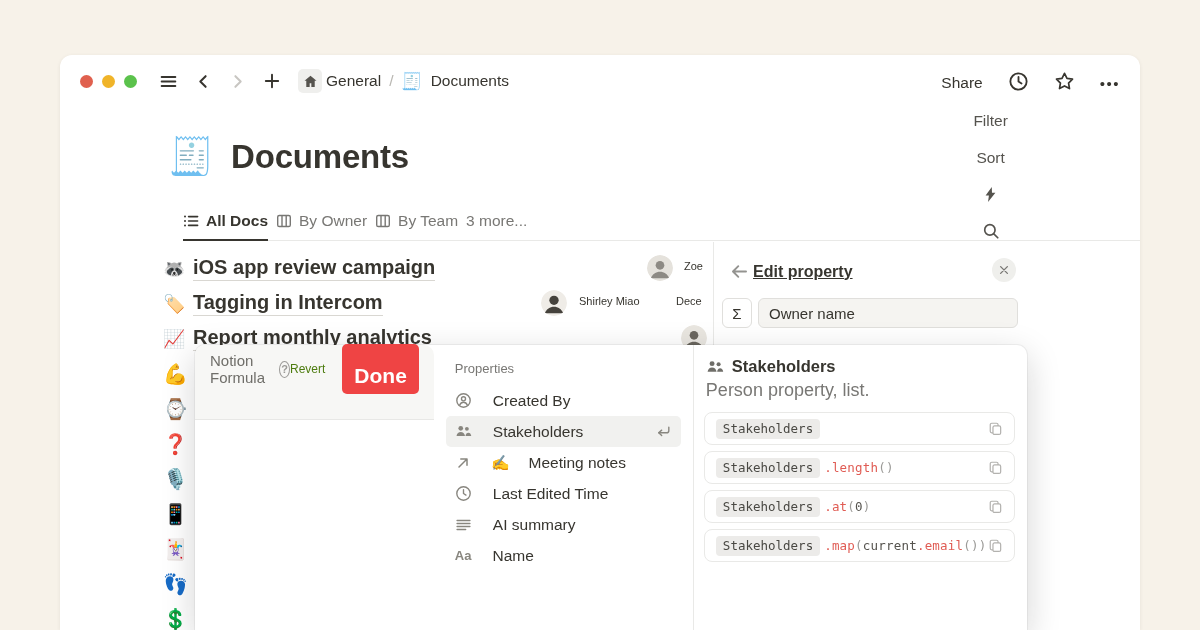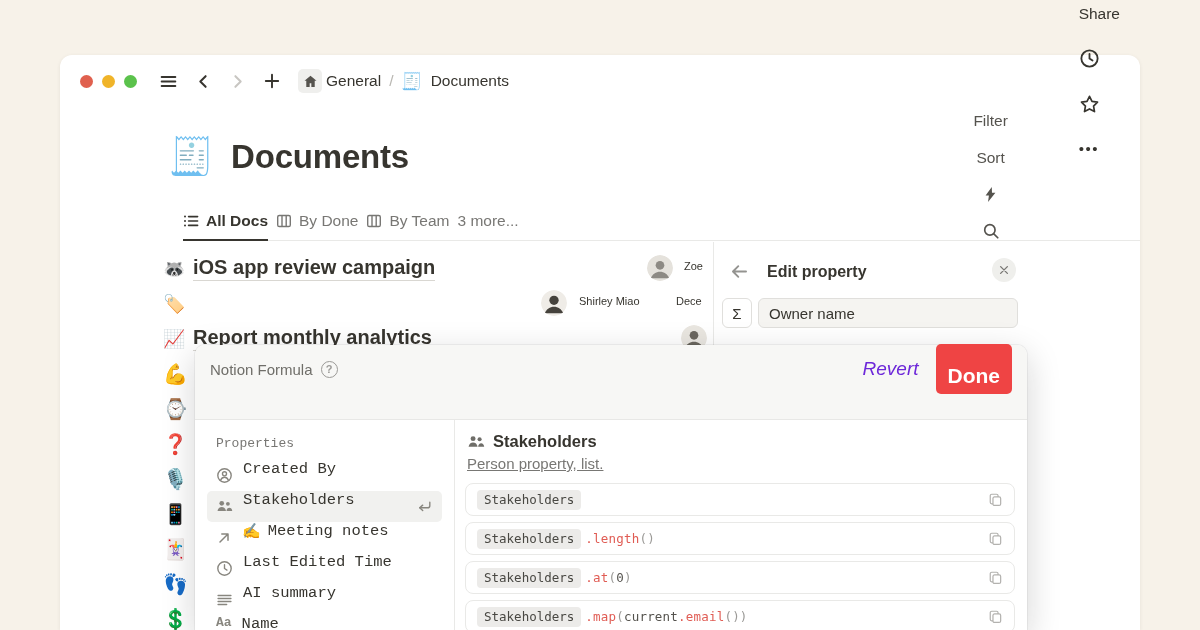--- a/index.html
+++ b/index.html
@@ -13,21 +13,21 @@
   .lights { display:flex; gap:9px; margin-right:22px; }
   .light { width:13px; height:13px; border-radius:50%; }
   .l-red{background:#e0604e;} .l-yellow{background:#f0b429;} .l-green{background:#5bc24c;}
   .navgrp { display:flex; align-items:center; gap:17px; color:#37352f; }
   .icon { display:inline-flex; align-items:center; justify-content:center; }
   .dim { color:#c8c6c2; }
   .home-chip { background:#efefed; border-radius:5px; width:24px; height:24px; color:#55534e; }
   .breadcrumb { display:flex; align-items:center; gap:8px; margin-left:4px; font-size:15.5px; }
   .crumb-sep { color:#b9b7b2; }
   .crumb-emoji { font-size:17px; }
-  .topbar-right { margin-left:auto; display:flex; align-items:flex-start; gap:25px; font-size:15.5px;flex-direction:column; }
+  .topbar-right { margin-left:auto; display:flex; align-items:flex-end; gap:25px; font-size:15.5px; }
   .dots { font-size:15px; letter-spacing:1.5px; color:#37352f; }
 
   
   .page-title { position:absolute; left:108px; top:80px; display:flex; align-items:center; gap:17px; }
   .page-title .emoji { font-size:37px; }
   .page-title .txt { font-size:33px; font-weight:700; letter-spacing:-.2px; }
 
   
   .tabbar { position:absolute; left:123px; right:0; top:146px; height:40px;
             display:flex; align-items:center; border-bottom:1px solid #e9e9e7; }
@@ -50,59 +50,59 @@
   .trow { position:relative; height:35px; display:flex; align-items:center; }
   .remoji { width:30px; font-size:18px; }
   .rtitle { font-size:20px; font-weight:700; border-bottom:1.5px solid #d9d7d2; padding-bottom:1px; }
   .rav { position:absolute; top:4px; width:26px; height:26px; border-radius:50%; overflow:hidden; }
   .rperson, .rdate { position:absolute; top:9px; font-size:11px; white-space:nowrap; }
   .erow { height:35px; display:flex; align-items:center; font-size:20px; }
 
   
   .editpanel { position:absolute; left:653px; top:187px; width:427px; height:388px;
                background:#fff; border-left:1px solid #e9e9e7; }
-  .ep-header { position:relative; display:flex; align-items:center; gap:18px; padding:20px 16px 0; }
+  .ep-header { position:relative; display:flex; align-items:center; gap:4px; padding:20px 16px 0;text-decoration:underline; }
   .ep-back { color:#949390; }
   .ep-title { font-size:16px; font-weight:700; }
   .ep-close { position:absolute; left:278px; top:16px; width:24px; height:24px; border-radius:50%;
               background:#efefec; color:#787774; display:flex; align-items:center; justify-content:center;
               font-size:14px; }
   .ep-row { position:absolute; left:8px; top:56px; display:flex; gap:6px; }
   .sigma-box { width:30px; height:30px; border:1px solid #e0dfdc; border-radius:6px; background:#fff;
                display:flex; align-items:center; justify-content:center; font-size:15px; color:#37352f; }
   .ep-input { width:260px; height:30px; background:#f5f4f1; border:1px solid #e0dfdc; border-radius:6px;
               font-size:15px; color:#37352f; display:flex; align-items:center; padding:0 10px; }
 
   
   .popup { position:absolute; left:135px; top:290px; width:832px; height:285px; background:#fff;
-           border-radius:10px 10px 0 0; z-index:5; display:flex; flex-direction:column;
+           border-radius:10px 10px 0 0; z-index:5; display:flex; flex-direction:row;
            box-shadow:0 0 0 1px rgba(15,15,15,.05), 0 10px 34px rgba(15,15,15,.18); }
   .pp-header { height:75px; flex:0 0 75px; background:#f7f7f5; border-bottom:1px solid #e8e8e6;
                border-radius:10px 10px 0 0; padding:9px 15px 0; display:flex; align-items:flex-start; }
   .pp-title { display:flex; align-items:center; gap:8px; height:30px; font-size:15px; color:#6f6e69; }
   .help-circ { width:17px; height:17px; border:1.4px solid #9b9a97; border-radius:50%; color:#9b9a97;
                font-size:11px; font-weight:700; display:flex; align-items:center; justify-content:center; }
   .pp-actions { margin-left:auto; display:flex; align-items:center; gap:17px; height:30px; }
-  .revert { font-size:19px; color:#6d28d9;font-style:italic; }
+  .revert { font-size:12px; color:#4d7c0f; }
   .done-btn { background:#ef4444; color:#fff; font-size:21px; font-weight:700; border-radius:5px;
               padding:20px 12px 6px; }
   .pp-body { flex:1; display:flex; min-height:0; }
-  .pp-left { width:260px; flex:0 0 260px; border-right:1px solid #e9e9e7; padding:16px 12px 0;font-family:Liberation Mono, monospace; }
+  .pp-left { width:260px; flex:0 0 260px; border-right:1px solid #e9e9e7; padding:16px 12px 0; }
   .pp-sec { font-size:13px; color:#787774; padding:0 9px; margin-bottom:9px; }
-  .pp-item { height:31px; display:flex; gap:10px; padding:0 9px; border-radius:5px;
+  .pp-item { height:31px; display:flex; align-items:center; gap:21px; padding:0 9px; border-radius:5px;
              font-size:15.5px; color:#37352f; }
   .pp-item .icon { color:#88867f; }
   .pp-item.sel { background:#f1f1ef; }
   .pp-item .ret { margin-left:auto; color:#88867f; }
   .mn-emoji { font-size:15px; margin-right:-3px; }
   .aa { font-size:13px; font-weight:700; color:#88867f; }
   .pp-right { flex:1; padding:12px 12px 0 10px; }
   .d-title { display:flex; align-items:center; gap:8px; font-size:16.5px; font-weight:700; margin:0 0 4px 2px; }
   .d-title .icon { color:#6f6e69; }
-  .d-sub { font-size:15px; color:#787774; margin:0 0 11px 2px;text-decoration:underline; }
+  .d-sub { font-size:18px; color:#787774; margin:0 0 11px 2px; }
   .ex-box { height:33px; border:1px solid #e9e9e7; border-radius:8px; display:flex; align-items:center;
             padding:0 11px; margin-bottom:6px; font-family:"DejaVu Sans Mono", monospace; font-size:12.5px; }
   .chip { background:#ecebe9; border-radius:4px; padding:2px 7px 3px; color:#494843; }
   .code { margin-left:4px; letter-spacing:.2px; }
   .c-red { color:#e05c54; } .c-gray { color:#9b9a97; } .c-dark { color:#55534e; }
   .copy { margin-left:auto; color:#b3b2af; }
   svg { display:block; }
 </style>
 </head>
 <body>
@@ -183,21 +183,21 @@
         </span>
         <span>All Docs</span>
       </div>
       <div class="tab">
         <span class="icon">
           <svg width="16" height="16" viewBox="0 0 16 16" fill="none" stroke="currentColor" stroke-width="1.4">
               <rect x="1.7" y="2.5" width="12.6" height="11" rx="1.6"></rect>
               <path d="M6 2.5v11M10.2 2.5v11"></path>
             </svg>
         </span>
-        <span>By Done</span>
+        <span>By Owner</span>
       </div>
       <div class="tab">
         <span class="icon">
           <svg width="16" height="16" viewBox="0 0 16 16" fill="none" stroke="currentColor" stroke-width="1.4">
               <rect x="1.7" y="2.5" width="12.6" height="11" rx="1.6"></rect>
               <path d="M6 2.5v11M10.2 2.5v11"></path>
             </svg>
         </span>
         <span>By Team</span>
       </div>
@@ -239,20 +239,21 @@
         <svg width="26" height="26" viewBox="0 0 24 24">
             <circle cx="12" cy="12" r="12" fill="#e5e2dc"></circle>
             <circle cx="12" cy="9.5" r="4" fill="#8d8a84"></circle>
             <path d="M3.5 21.5c1.6-4 4.7-6 8.5-6s6.9 2 8.5 6z" fill="#8d8a84"></path>
           </svg>
       </span>
       <span class="rperson" style="left:521px">Zoe</span>
     </div>
     <div class="trow">
       <span class="remoji">🏷️</span>
+      <span class="rtitle">Tagging in Intercom</span>
       <span class="rav" style="left:378px">
         <svg width="26" height="26" viewBox="0 0 24 24">
             <circle cx="12" cy="12" r="12" fill="#efece7"></circle>
             <circle cx="12" cy="9.5" r="4.3" fill="#45423c"></circle>
             <path d="M3.5 21.5c1.6-4 4.7-6 8.5-6s6.9 2 8.5 6z" fill="#45423c"></path>
           </svg>
       </span>
       <span class="rperson" style="left:416px">Shirley Miao</span>
       <span class="rdate" style="left:513px">Dece</span>
     </div>

